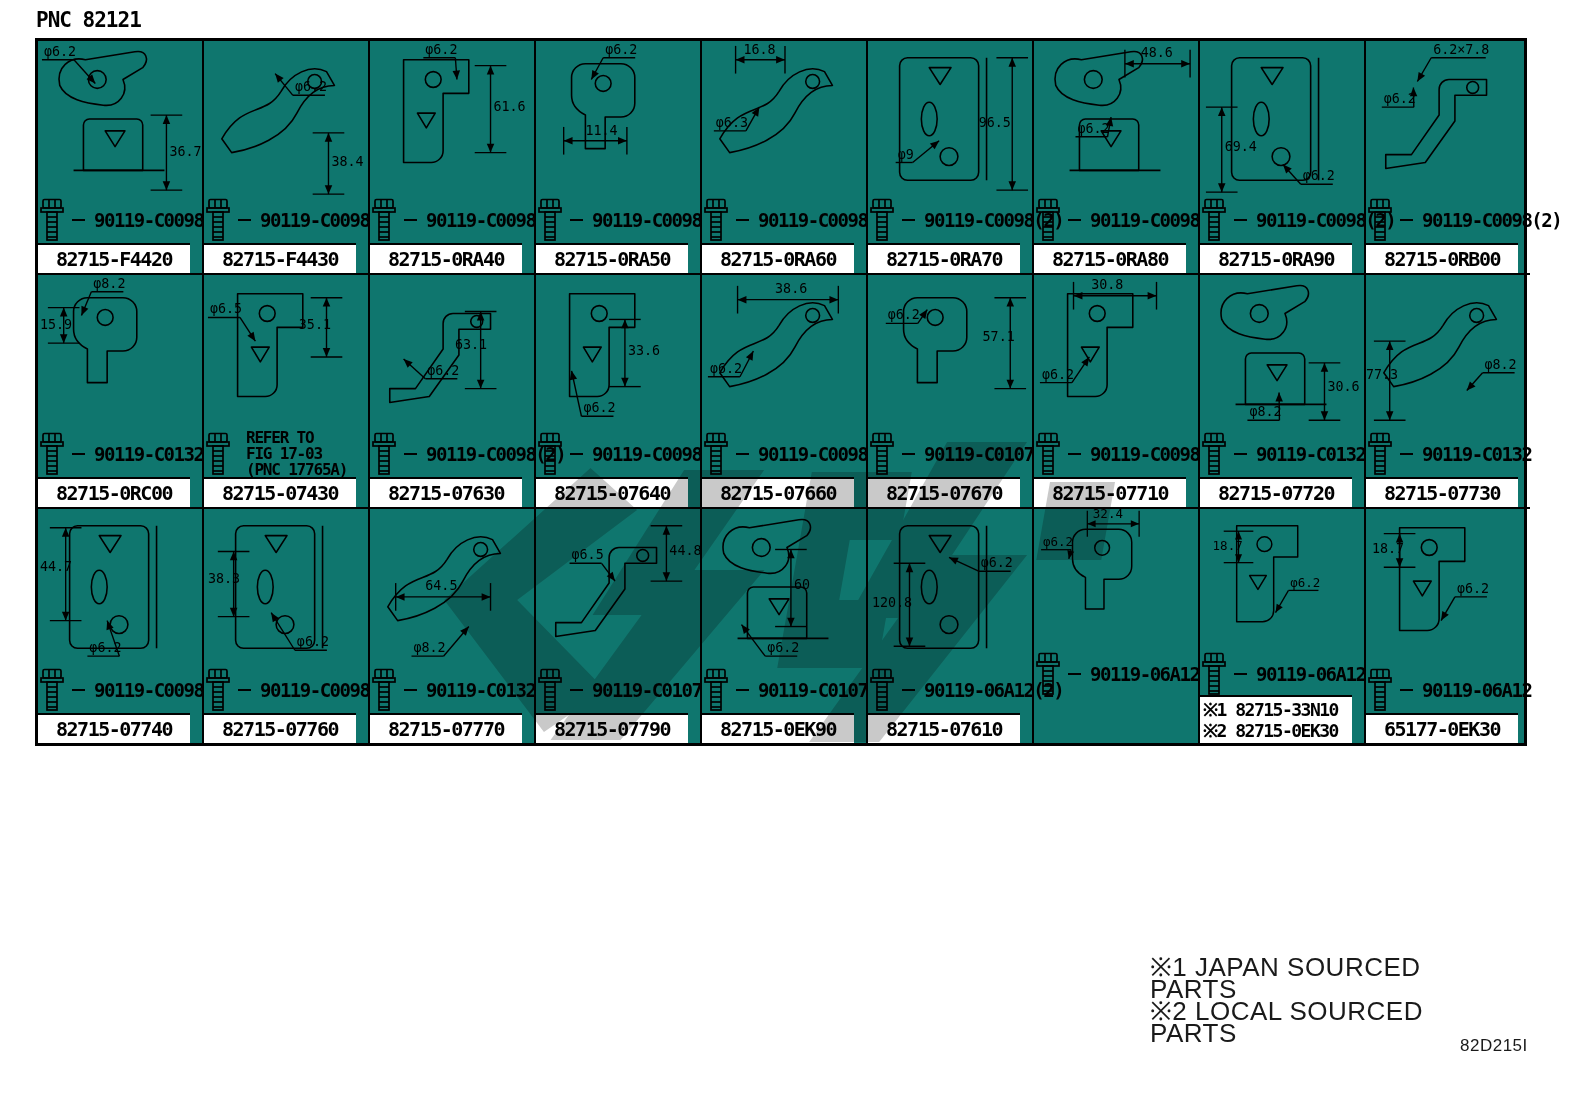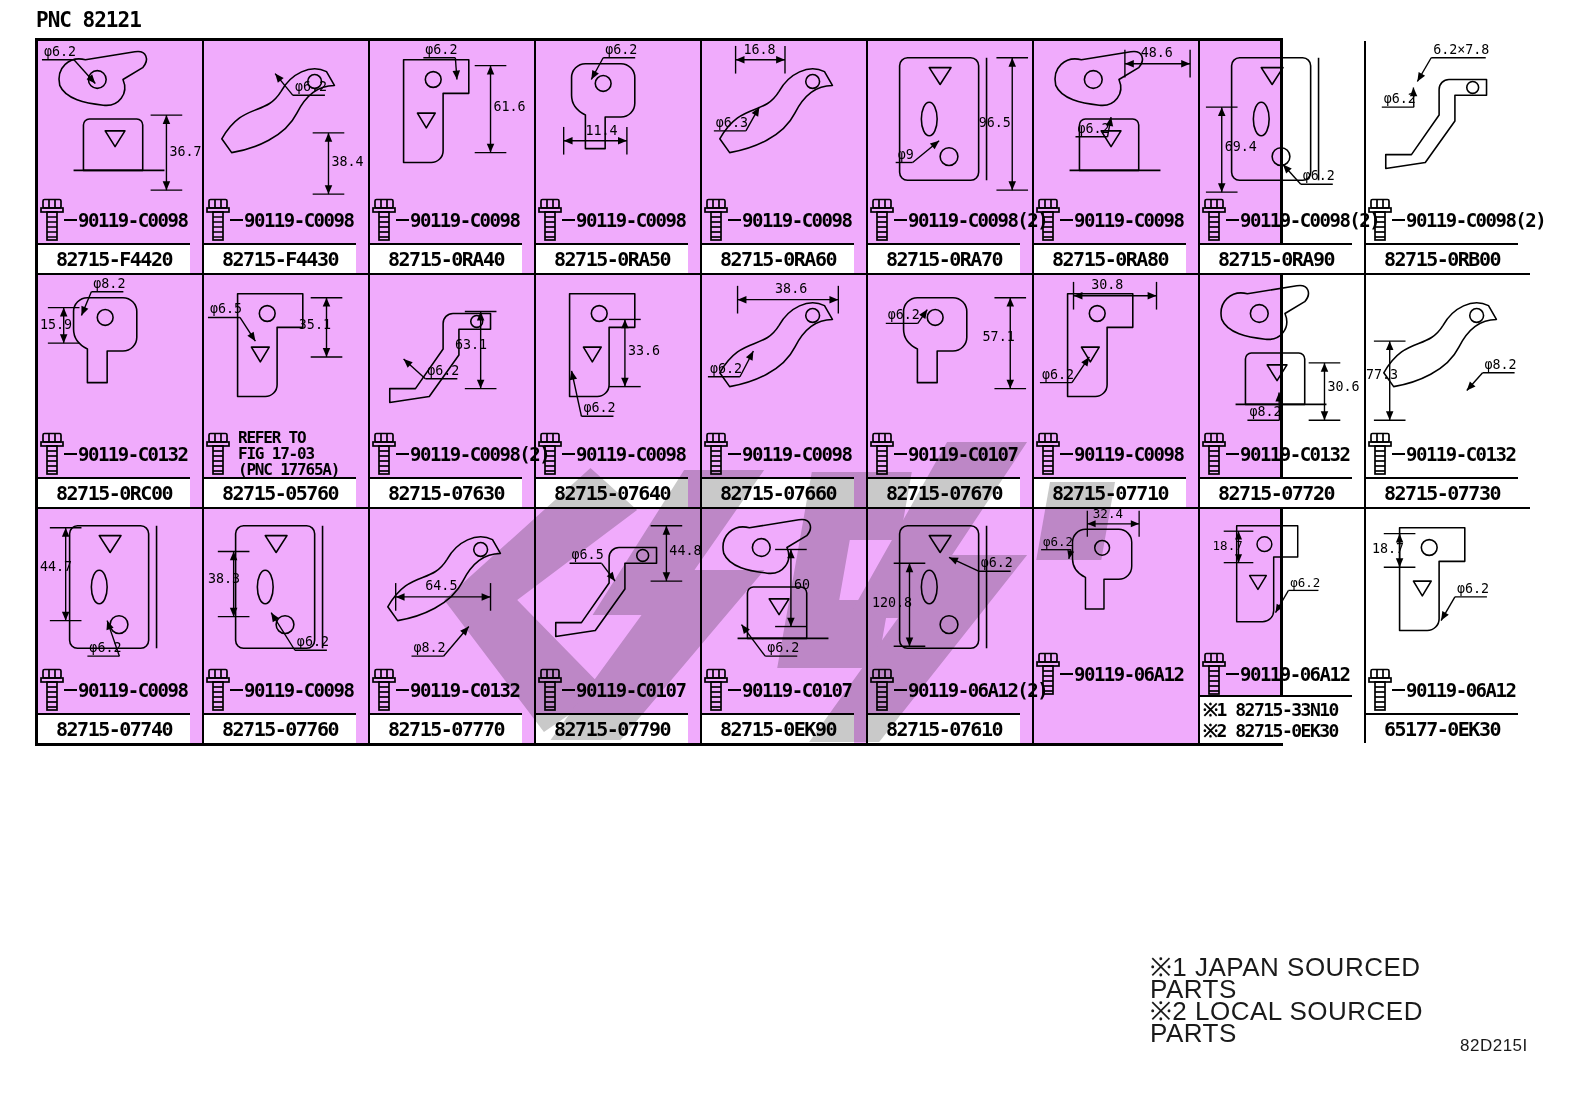--- a/index.html
+++ b/index.html
@@ -1,30 +1,30 @@
 <!DOCTYPE html>
 <html><head>
 <meta charset="utf-8">
 <style>
   html,body{margin:0;padding:0;background:#fff;}
   .page{position:relative;width:1592px;height:1099px;background:#ffffff;overflow:hidden;
-        font-family:"Liberation Sans", sans-serif;color:#000;border-radius:14px;}
+        font-family:"Liberation Sans", sans-serif;color:#000;}
   .pnc-title{position:absolute;left:36px;top:8px;
         font-family:"DejaVu Sans Mono","Liberation Mono",monospace;
         font-size:21px;font-weight:700;letter-spacing:-1px;}
-  .grid{position:absolute;left:35px;top:38px;width:1248px;height:708px;
+  .grid{position:absolute;left:35px;top:38px;width:1492px;height:708px;
         border:3px solid #000;box-sizing:border-box;
         display:grid;grid-template-columns:repeat(9,1fr);grid-template-rows:repeat(3,1fr);
-        background:#f0abfc;}
+        background:#0f766e;}
   .cell{position:relative;border-right:2px solid #000;border-bottom:2px solid #000;box-sizing:border-box;}
   .cell.col9{border-right:none;}
   .cell.row3{border-bottom:none;}
   .diag{display:block;overflow:visible;}
   .boltrow{position:absolute;left:2px;bottom:30px;height:46px;display:flex;align-items:center;
-        white-space:nowrap;z-index:3;}
+        white-space:nowrap;z-index:3;gap:8px;}
   .cell.two .boltrow{bottom:48px;height:42px;}
   .bolt-svg{flex:0 0 auto;}
   .bline{width:13px;border-top:2px solid #000;margin:0 1px 0 0;}
   .bolttext{font-family:"DejaVu Sans Mono","Liberation Mono",monospace;
         font-weight:700;font-size:19px;letter-spacing:-1.5px;}
   .boltnote{font-family:"DejaVu Sans Mono","Liberation Mono",monospace;
         font-weight:700;font-size:16px;line-height:16px;letter-spacing:-1.2px;margin-left:8px;}
   .labelband{position:absolute;left:0;right:12px;bottom:0;height:28px;border-top:2px solid #000;
         display:flex;align-items:center;justify-content:center;
         font-family:"DejaVu Sans Mono","Liberation Mono",monospace;
@@ -477,21 +477,21 @@
               <line x1="7" y1="39" x2="17" y2="39"></line>
             </g>
           </svg>
           <div class="boltnote">
             <div>REFER TO</div>
             <div>FIG 17-03</div>
             <div>(PNC 17765A)</div>
           </div>
         </div>
         <div class="labelband">
-          <div>82715-05760</div>
+          <div>82715-07430</div>
         </div>
       </div>
       <div class="cell">
         <svg class="diag" width="164" height="160" viewBox="0 0 166 160">
           <g fill="none" stroke="#000" stroke-width="1.6" stroke-linejoin="round" transform="translate(16,6)">
             <path d="M4,108 h26 l28,-40 v-26 a10,10 0 0 1 10,-10 h38 v16 h-32 v26 l-30,42 l-40,6 Z"></path>
             <circle cx="92" cy="40" r="6"></circle>
           </g>
           <line x1="112" y1="36" x2="112" y2="114" stroke="#000" stroke-width="1.4"></line>
           <polygon points="0,0 -3.8,9 3.8,9" fill="#000" transform="translate(112,36) rotate(0)"></polygon>

